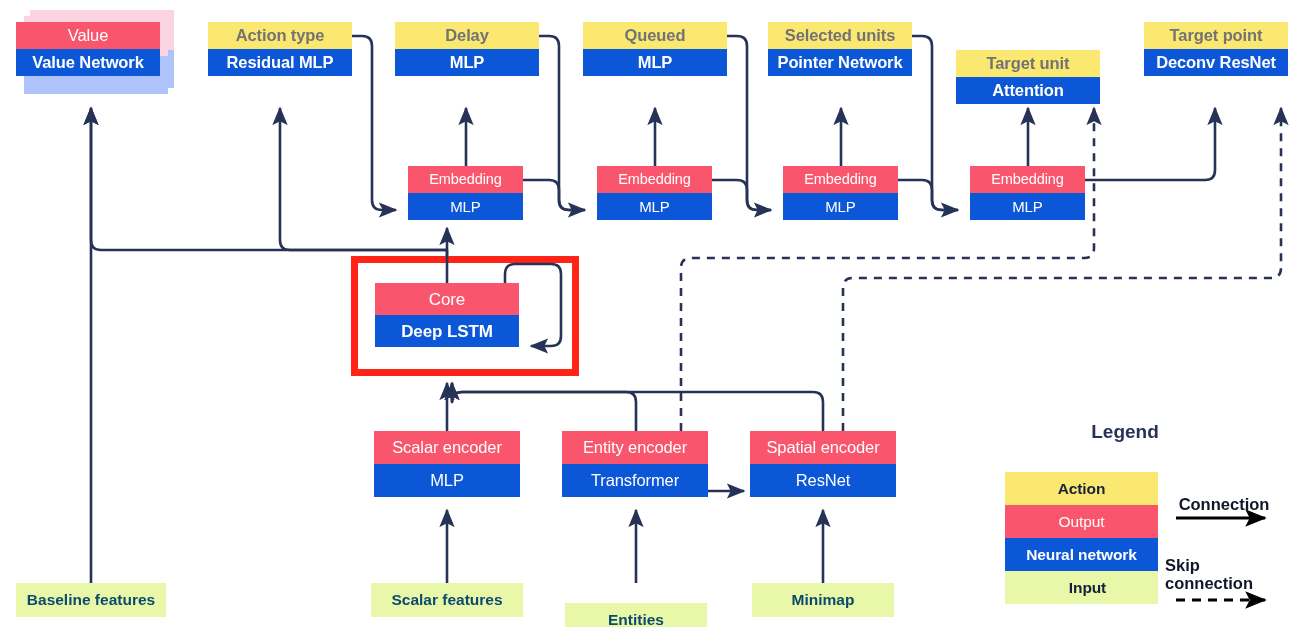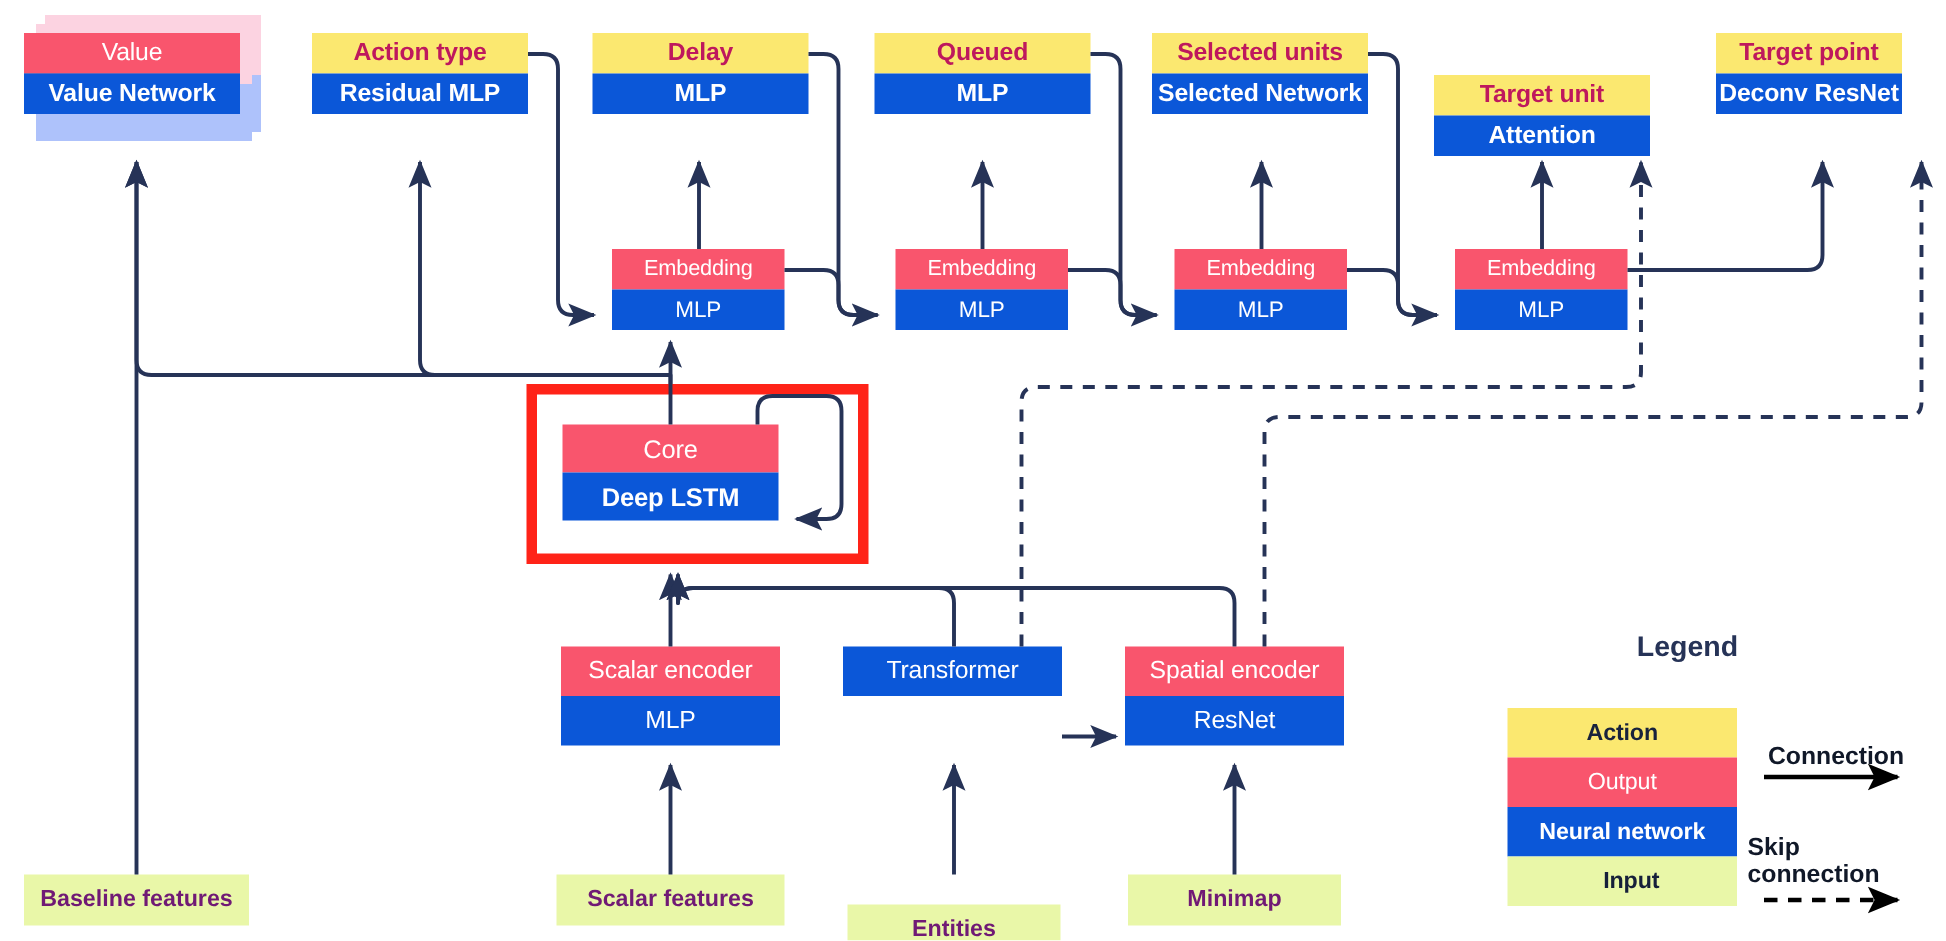--- a/index.html
+++ b/index.html
@@ -26,21 +26,21 @@
     box-sizing:border-box;
     width:100%;
     display:flex;
     align-items:center;
     justify-content:center;
     text-align:center;
     white-space:nowrap;
     line-height:1;
     letter-spacing:-0.1px;
   }
-  .band.action   {background:#fbe870;color:#be185d;font-weight:700;}
+  .band.action   {background:#fbe870;color:#737373;font-weight:700;}
   .band.output   {background:#f9556d;color:#ffffff;font-weight:400;}
   .band.nn       {background:#0b57d8;color:#ffffff;font-weight:700;}
   .band.input    {background:#e9f7a8;color:#16203a;font-weight:700;}
 
   
   .toprow .band{height:27px;font-size:16.5px;}
   .toprow .band.nn{font-weight:700;}
 
   
   .embrow .band{height:27px;font-size:14.5px;}
@@ -56,21 +56,21 @@
   .encrow .band{height:33px;font-size:16.5px;}
   .encrow .band.output{font-weight:400;}
   .encrow .band.nn{font-weight:400;}
 
   
   .inputnode{
     position:absolute;
     height:34px;
     background:#e9f7a8;
     display:flex;align-items:center;justify-content:center;
-    color:#701a75;font-size:15.5px;font-weight:700;white-space:nowrap;
+    color:#0c4a6e;font-size:15.5px;font-weight:700;white-space:nowrap;
     box-sizing:border-box;
     z-index:4;
   }
 
   
   .shadow{
     position:absolute;
     z-index:2;
   }
   .shadow .s-top{background:#fcd3e1;}
@@ -155,29 +155,29 @@
     <div class="band nn">MLP</div>
   </div>
 
   <div class="node toprow" style="left:583px;top:22px;width:144px;">
     <div class="band action">Queued</div>
     <div class="band nn">MLP</div>
   </div>
 
   <div class="node toprow" style="left:768px;top:22px;width:144px;">
     <div class="band action">Selected units</div>
-    <div class="band nn">Selected Network</div>
+    <div class="band nn">Pointer Network</div>
   </div>
 
   <div class="node toprow" style="left:956px;top:22px;width:144px;margin-top:28px;">
     <div class="band action">Target unit</div>
     <div class="band nn">Attention</div>
   </div>
 
-  <div class="node toprow" style="left:1144px;top:22px;width:124px;">
+  <div class="node toprow" style="left:1144px;top:22px;width:144px;">
     <div class="band action">Target point</div>
     <div class="band nn">Deconv ResNet</div>
   </div>
 
   <div class="node embrow" style="left:408px;top:166px;width:115px;">
     <div class="band output">Embedding</div>
     <div class="band nn">MLP</div>
   </div>
 
   <div class="node embrow" style="left:597px;top:166px;width:115px;">
@@ -201,20 +201,21 @@
     <div class="band output">Core</div>
     <div class="band nn">Deep LSTM</div>
   </div>
 
   <div class="node encrow" style="left:374px;top:431px;width:146px;">
     <div class="band output">Scalar encoder</div>
     <div class="band nn">MLP</div>
   </div>
 
   <div class="node encrow" style="left:562px;top:431px;width:146px;">
+    <div class="band output">Entity encoder</div>
     <div class="band nn">Transformer</div>
   </div>
 
   <div class="node encrow" style="left:750px;top:431px;width:146px;">
     <div class="band output">Spatial encoder</div>
     <div class="band nn">ResNet</div>
   </div>
 
   <div class="inputnode" style="left:16px;top:583px;width:150px;">
     <span>Baseline features</span>

